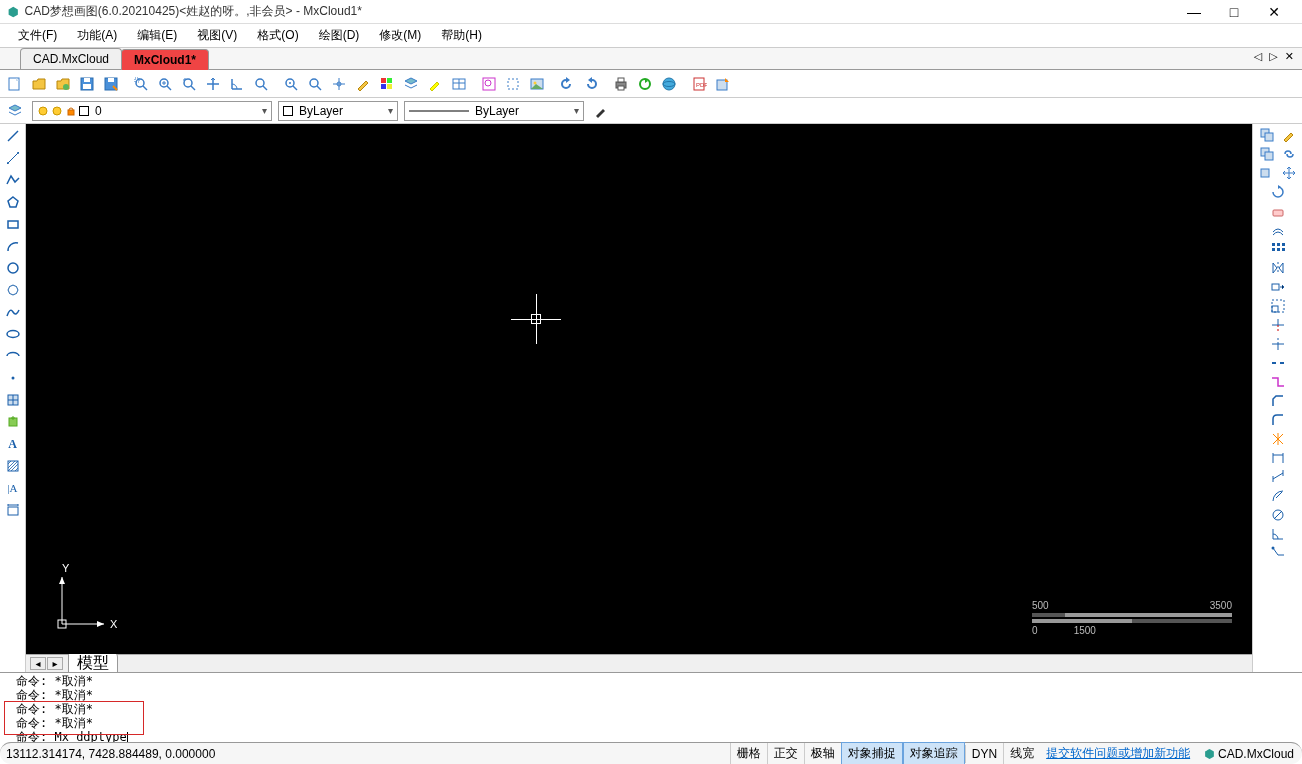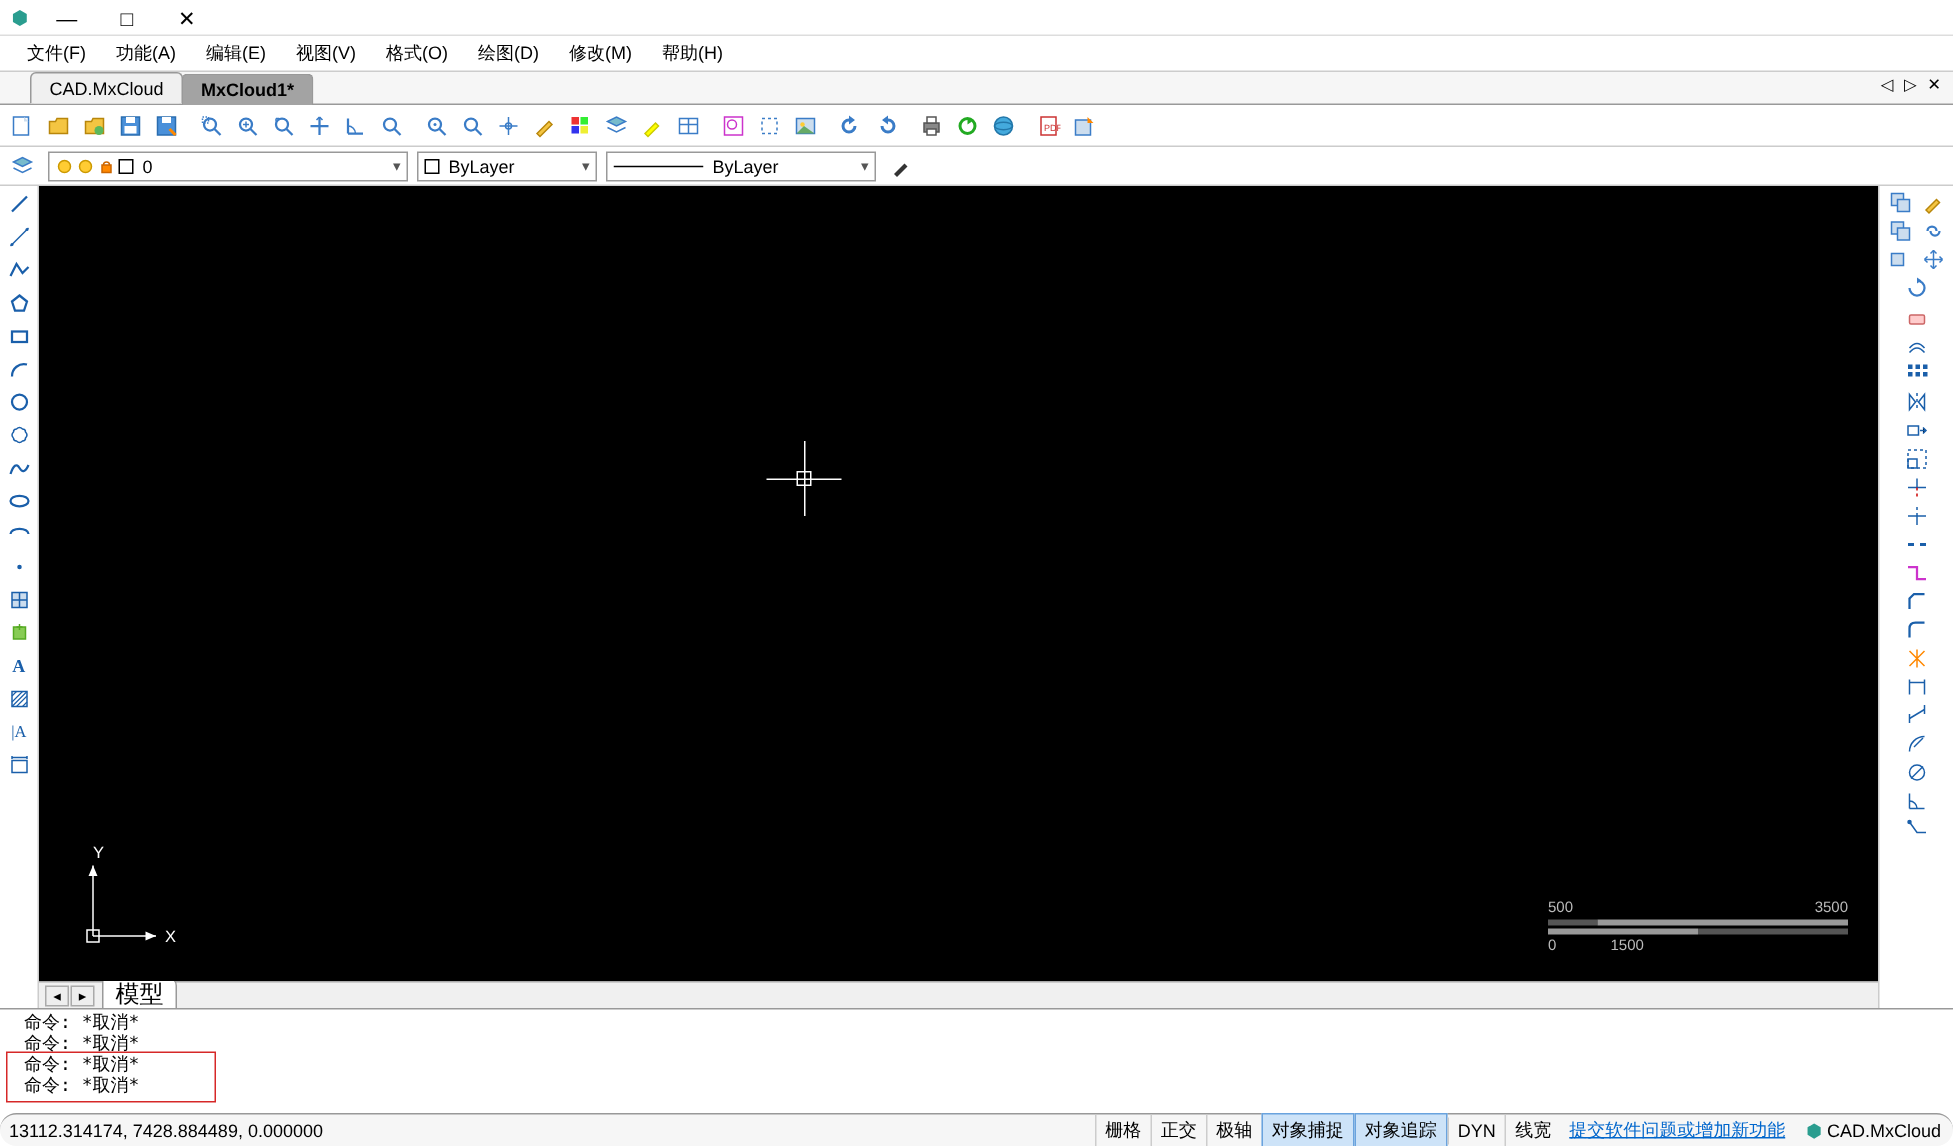--- a/index.html
+++ b/index.html
@@ -5,21 +5,21 @@
 * { margin: 0; padding: 0; box-sizing: border-box; }
 body { font-family: "Microsoft YaHei", Arial, sans-serif; font-size: 12px; background: #fff; overflow: hidden; width: 1302px; height: 764px; }
 .title-bar { height: 24px; display: flex; align-items: center; padding: 0 8px; background: #fff; border-bottom: 1px solid #ddd; }
 .title-bar .logo { color: #2a9d8f; font-weight: bold; margin-right: 6px; }
 .title-bar .title { flex: 1; color: #333; }
 .title-bar .win-btn { width: 40px; text-align: center; font-size: 14px; cursor: default; }
 .menu-bar { height: 24px; display: flex; align-items: center; padding: 0 8px; border-bottom: 1px solid #ccc; background: #fff; }
 .menu-bar .menu { padding: 2px 10px; cursor: default; }
 .tab-strip { height: 22px; display: flex; align-items: flex-end; background: #f6f6f6; border-bottom: 1px solid #999; padding-left: 20px; position: relative; }
 .tab { padding: 3px 12px; border: 1px solid #999; border-bottom: none; background: #f0f0f0; border-radius: 4px 4px 0 0; margin-right: -1px; font-size: 12px; }
-.tab.active { background: #a3a3a3; font-weight: bold; position: relative; top: 1px; }
+.tab.active { background: #ef4444; font-weight: bold; position: relative; top: 1px; }
 .tab-strip .tab-ctrl { position: absolute; right: 6px; top: 2px; font-size: 11px; letter-spacing: 2px; }
 .toolbar { height: 28px; display: flex; align-items: center; padding: 2px 4px; border-bottom: 1px solid #ccc; background: #fff; gap: 2px; }
 .tb-btn { width: 22px; height: 22px; display: inline-flex; align-items: center; justify-content: center; border: 1px solid transparent; }
 .tb-sep { width: 4px; }
 .layer-bar { height: 26px; display: flex; align-items: center; padding: 2px 4px; border-bottom: 1px solid #ccc; gap: 6px; }
 .layer-combo { height: 20px; border: 1px solid #999; display: flex; align-items: center; padding: 0 4px; background: #fff; }
 .layer-combo .arrow { margin-left: auto; font-size: 10px; color: #555; }
 .combo1 { width: 240px; }
 .combo2 { width: 120px; }
 .combo3 { width: 180px; }
@@ -56,20 +56,21 @@
 .status-bar .link { color: #0066cc; text-decoration: underline; padding: 0 6px; }
 .status-bar .brand { padding: 0 8px; }
 svg { display: block; }
 .cursor-caret { display: inline-block; width: 1px; height: 12px; background: #000; vertical-align: middle; }
 </style>
 </head>
 <body>
 
 <div class="title-bar">
   <span class="logo">⬢</span>
+  <span class="title">CAD梦想画图(6.0.20210425)&lt;姓赵的呀。,非会员&gt; - MxCloud1*</span>
   <span class="win-btn">—</span>
   <span class="win-btn">□</span>
   <span class="win-btn">✕</span>
 </div>
 
 <div class="menu-bar">
   <span class="menu">文件(F)</span>
   <span class="menu">功能(A)</span>
   <span class="menu">编辑(E)</span>
   <span class="menu">视图(V)</span>
@@ -622,20 +623,21 @@
         </svg>
       </span>
   </div>
 </div>
 
 <div class="cmd-area">
   <div class="cmd-line">命令:  *取消*</div>
   <div class="cmd-line">命令:  *取消*</div>
   <div class="cmd-line">命令:  *取消*</div>
   <div class="cmd-line">命令:  *取消*</div>
+  <div class="cmd-line"><span>命令: </span><span>Mx_ddptype</span><span class="cursor-caret"></span></div>
   <div class="red-box"></div>
 </div>
 
 <div class="status-bar">
   <span class="coords">13112.314174,  7428.884489,  0.000000</span>
   <span class="spacer"></span>
   <span class="stat">栅格</span>
   <span class="stat">正交</span>
   <span class="stat">极轴</span>
   <span class="stat highlight">对象捕捉</span>

